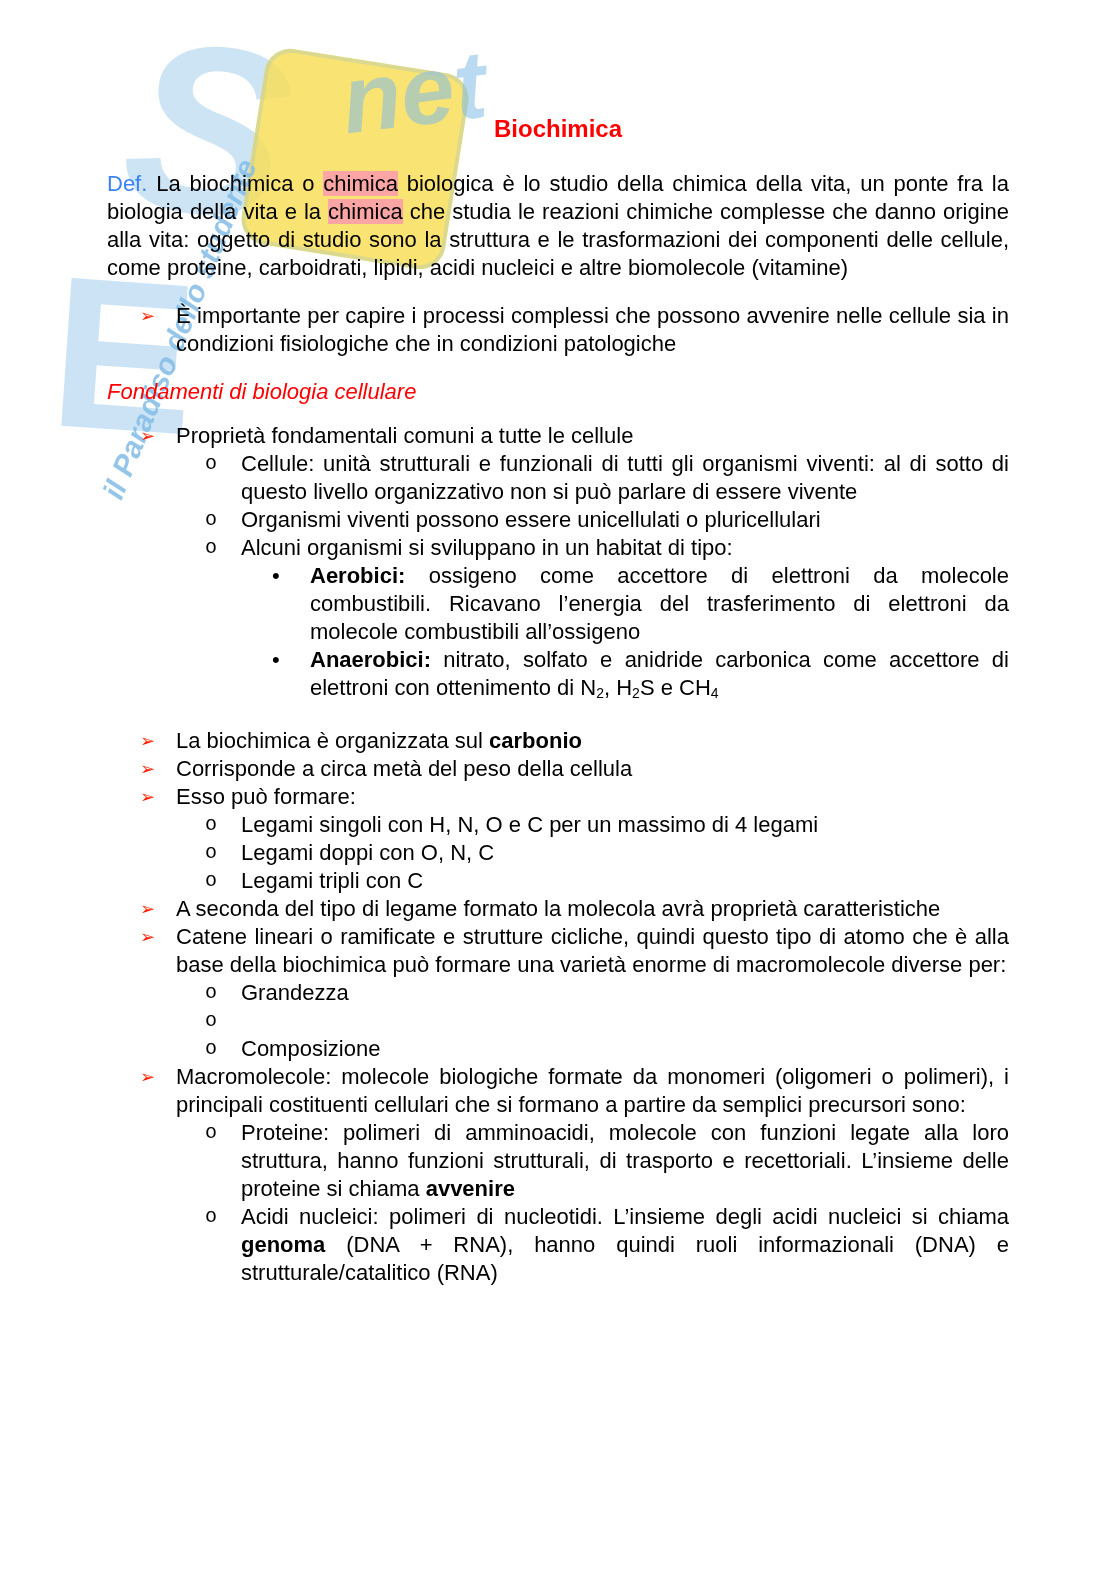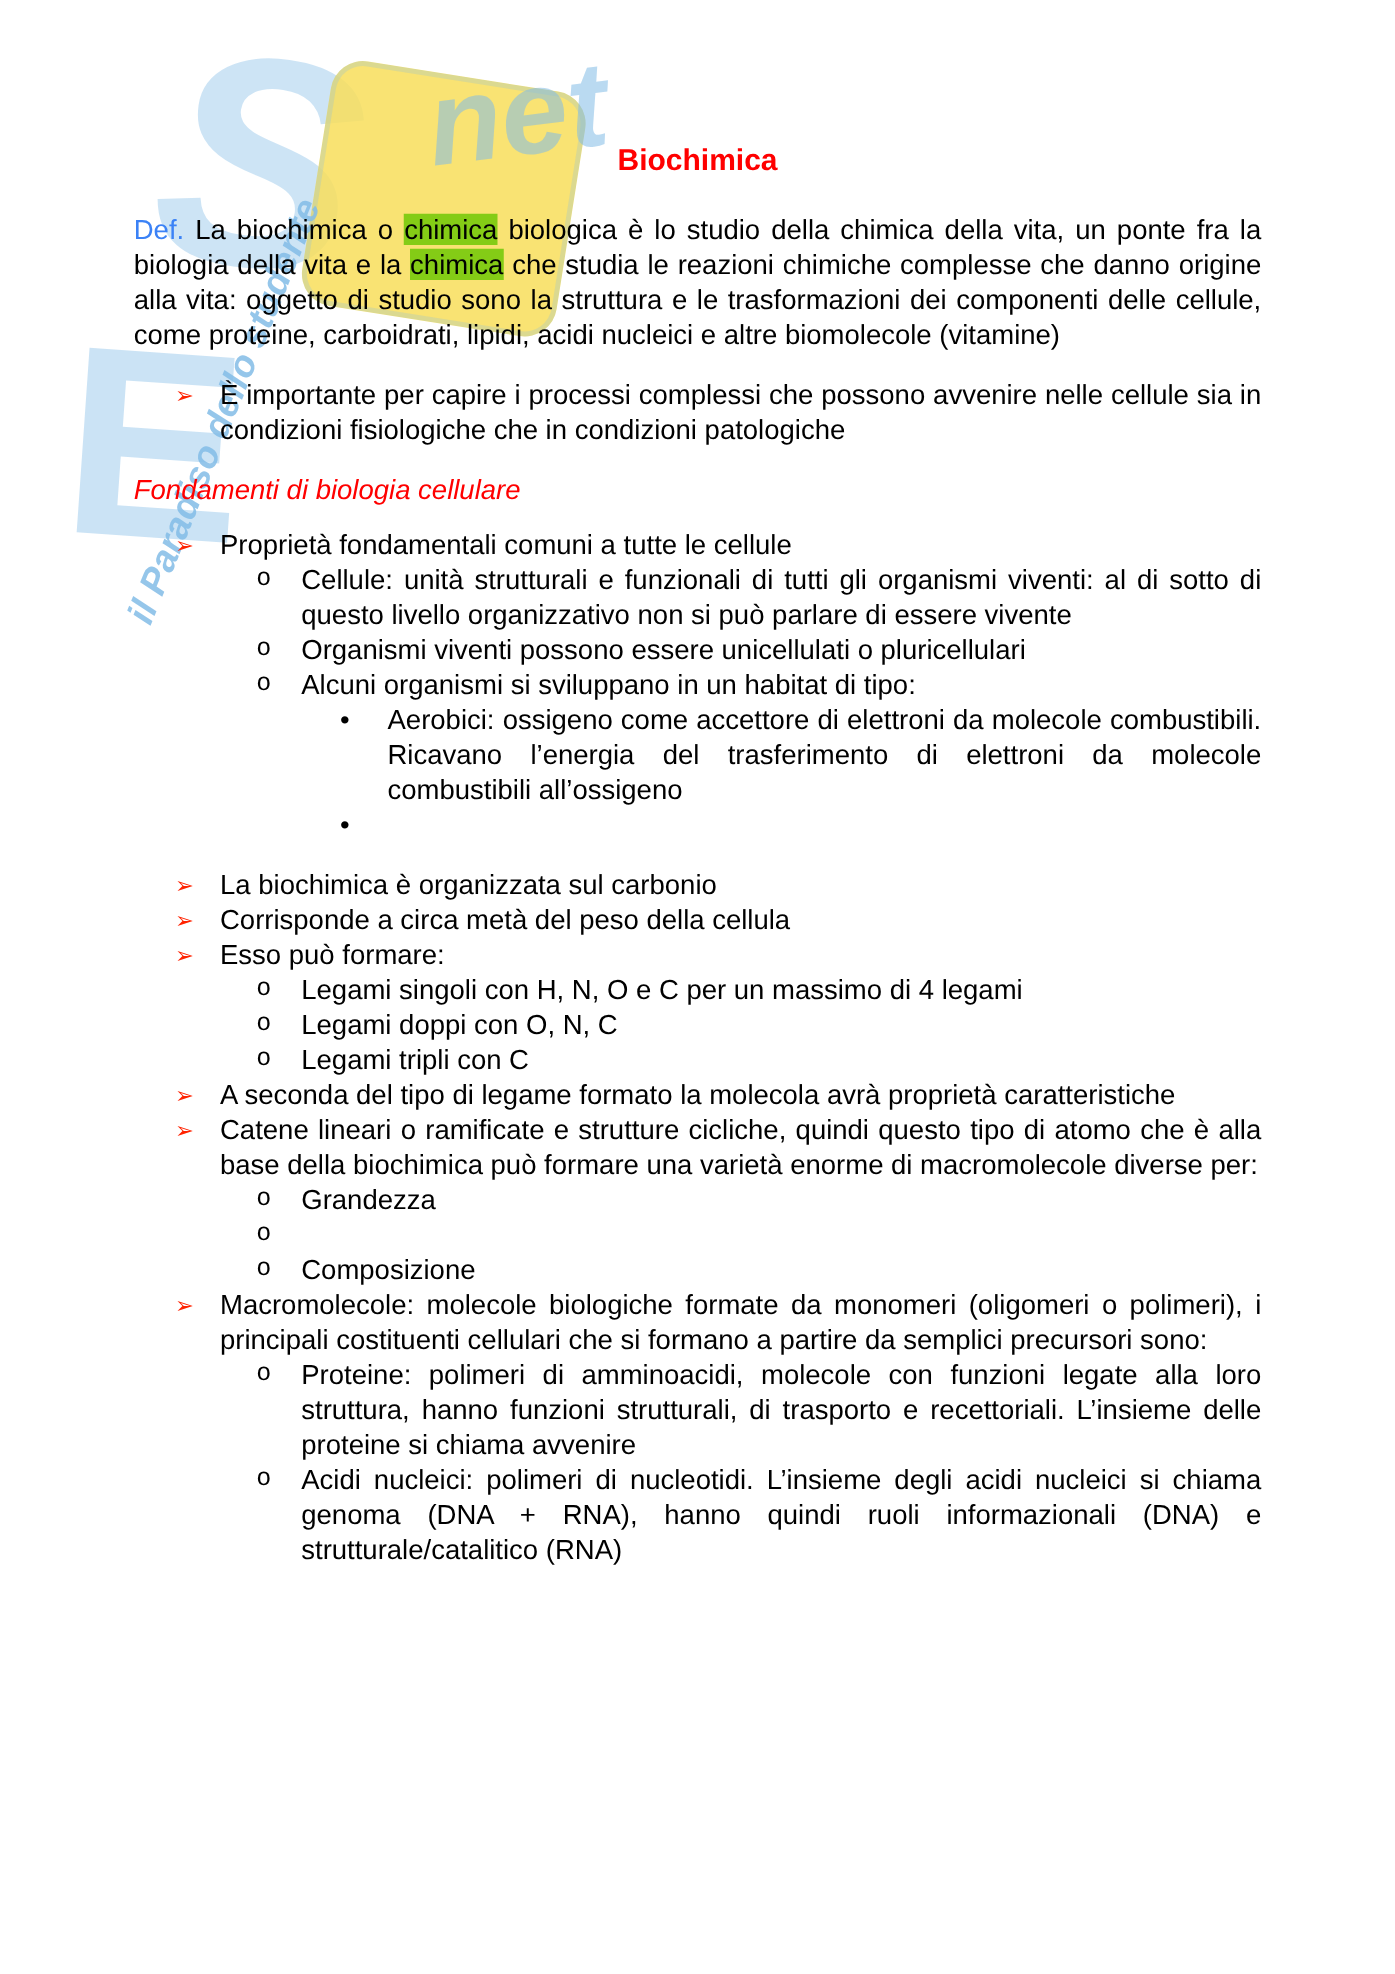--- a/index.html
+++ b/index.html
@@ -57,22 +57,22 @@
   .row .m{flex:0 0 36px;}
   .row .txt{flex:1;text-align:justify;}
   .li1{padding-left:33px;}
   .li2{padding-left:98px;}
   .li3{padding-left:165px;}
   .li3 .m{flex:0 0 38px;}
   .arrow{color:#ff2200;font-size:18px;line-height:28px;}
   .omark{font-family:"Liberation Mono","DejaVu Sans Mono",monospace;font-size:20px;line-height:28px;}
   .dot{font-size:22px;line-height:28px;}
   .red{color:#3b82f6;}
-  .hl{background:#84cc16;}
-  .b{font-weight:normal;}
+  .hl{background:#fca5a5;}
+  .b{font-weight:bold;}
   .sub{font-size:14px;vertical-align:-3px;}
 </style>
 </head>
 <body>
 
 <div class="page">
 
   <div class="watermark" aria-hidden="true">
     <div class="wm-letter-1">S</div>
     <div class="wm-letter-2">E</div>
@@ -112,20 +112,21 @@
       <div class="row li2">
         <span class="m omark">o</span>
         <span class="txt">Alcuni organismi si sviluppano in un habitat di tipo:</span>
       </div>
       <div class="row li3">
         <span class="m dot">•</span>
         <span class="txt"><span class="b">Aerobici:</span><span> ossigeno come accettore di elettroni da molecole combustibili. Ricavano l’energia del trasferimento di elettroni da molecole combustibili all’ossigeno</span></span>
       </div>
       <div class="row li3">
         <span class="m dot">•</span>
+        <span class="txt"><span class="b">Anaerobici:</span><span> nitrato, solfato e anidride carbonica come accettore di elettroni con ottenimento di </span><span>N</span><span class="sub">2</span><span>, H</span><span class="sub">2</span><span>S e CH</span><span class="sub">4</span></span>
       </div>
     </div>
 
 
     <div class="list">
       <div class="row li1">
         <span class="m arrow">➢</span>
         <span class="txt"><span>La biochimica è organizzata sul </span><span class="b">carbonio</span></span>
       </div>
       <div class="row li1">

